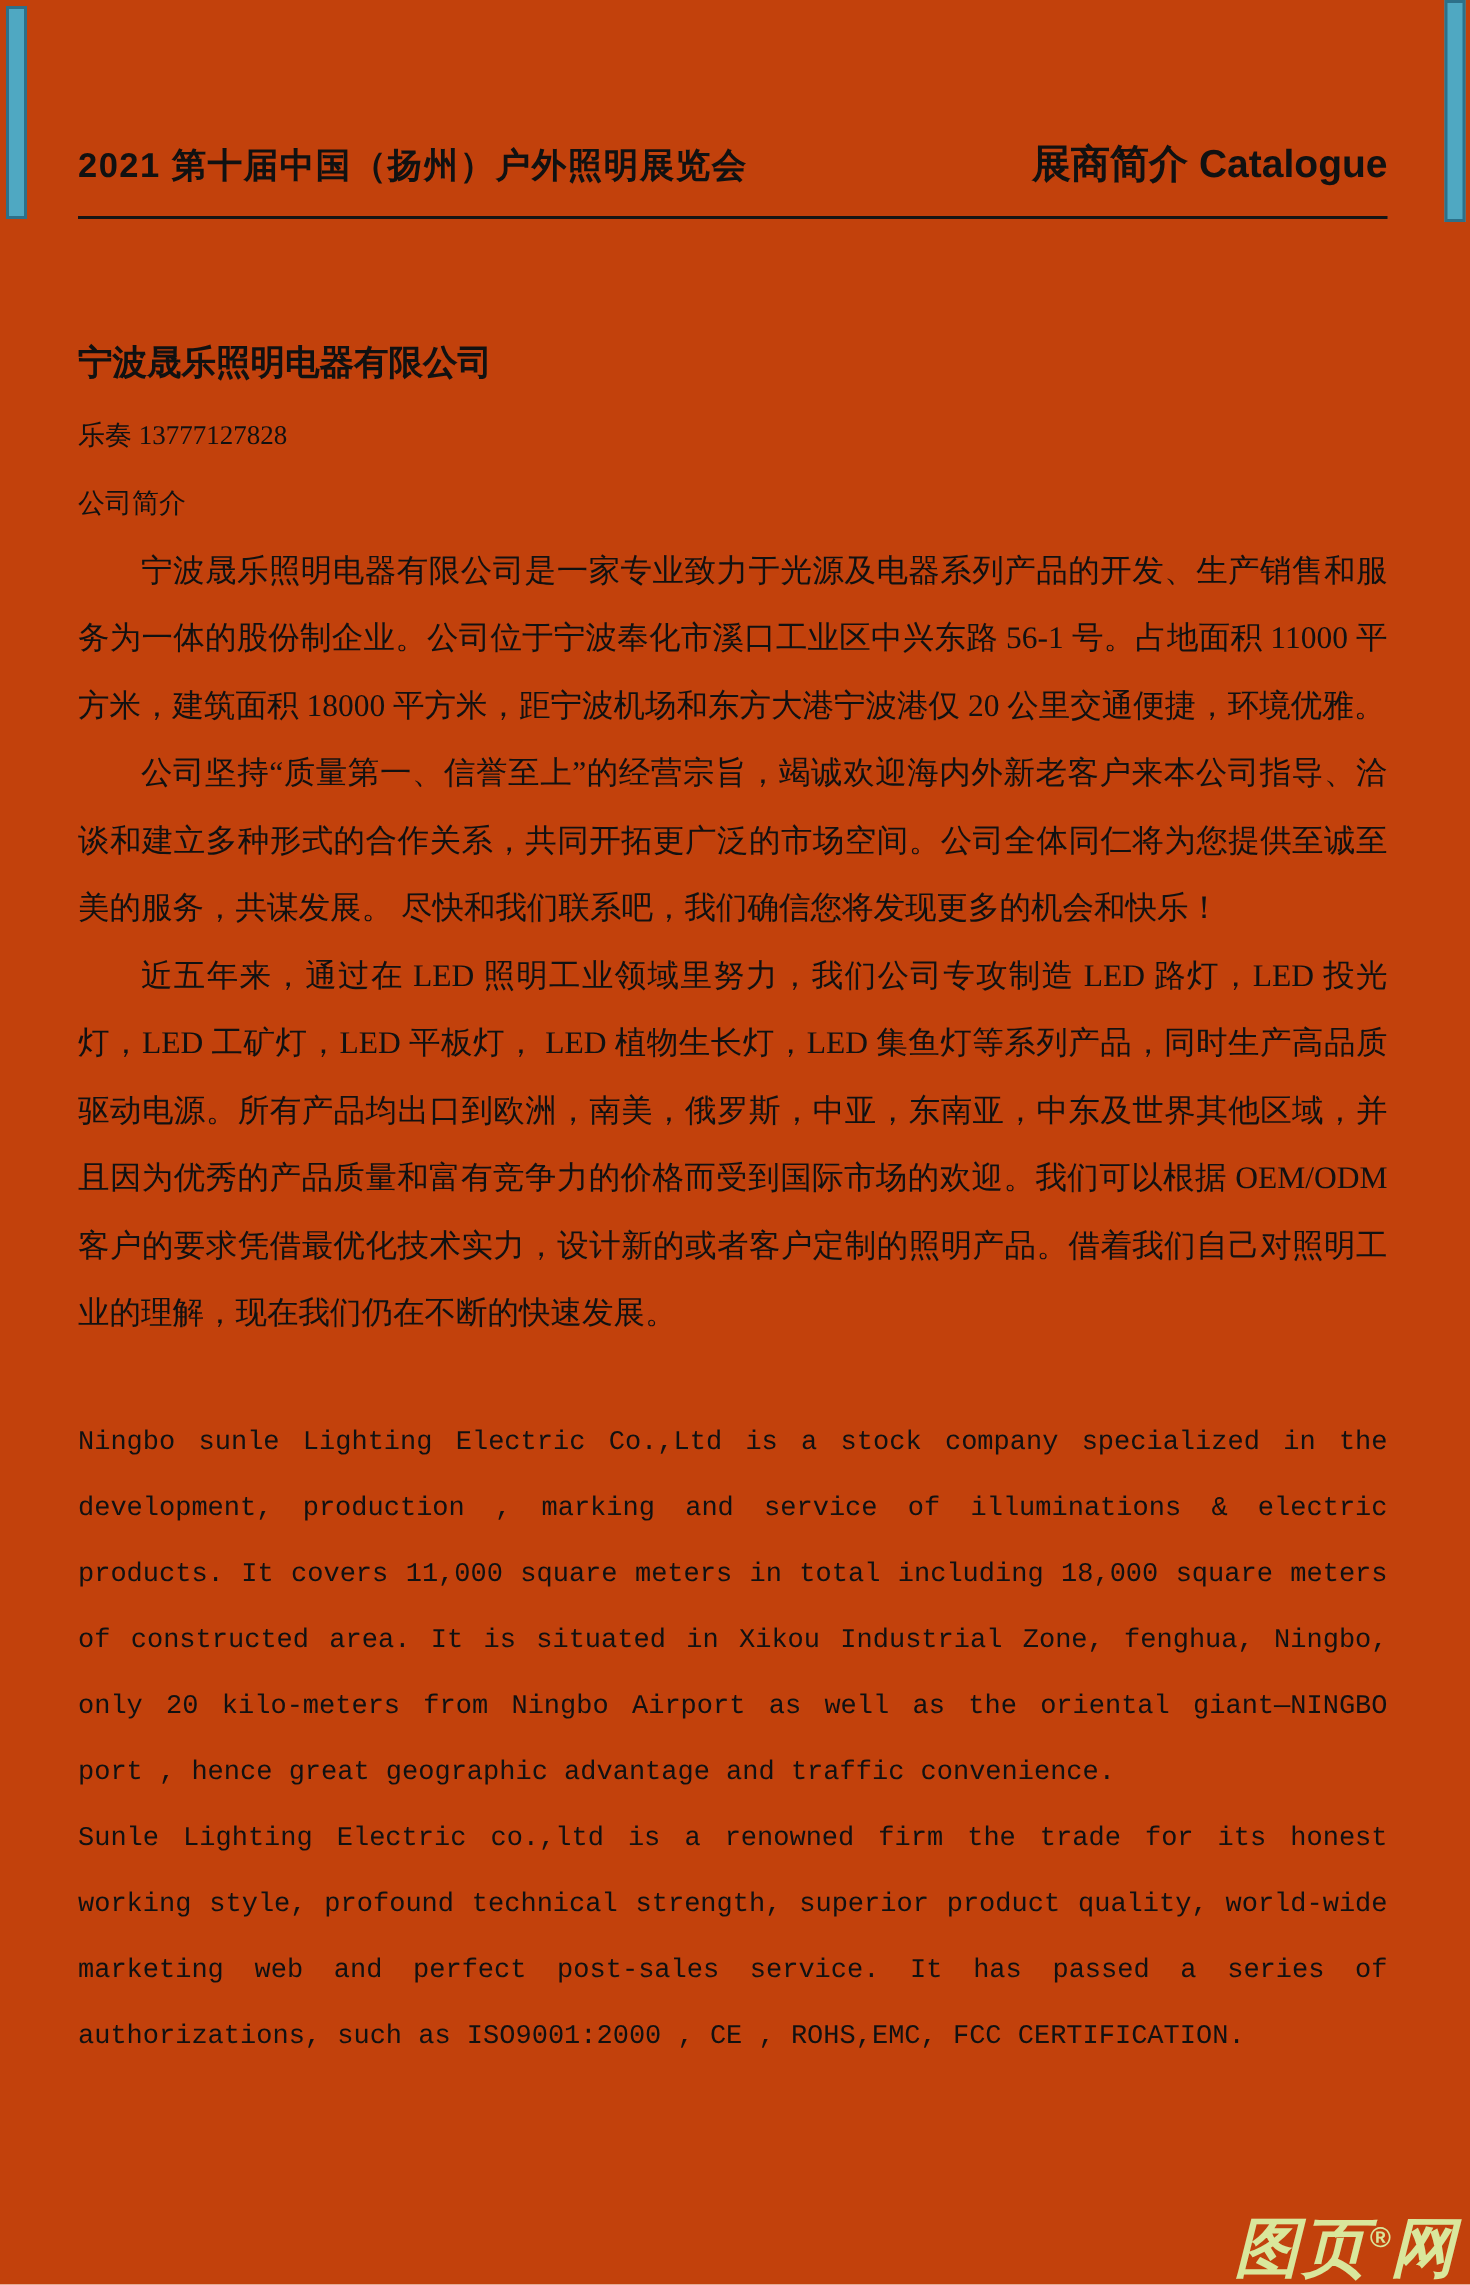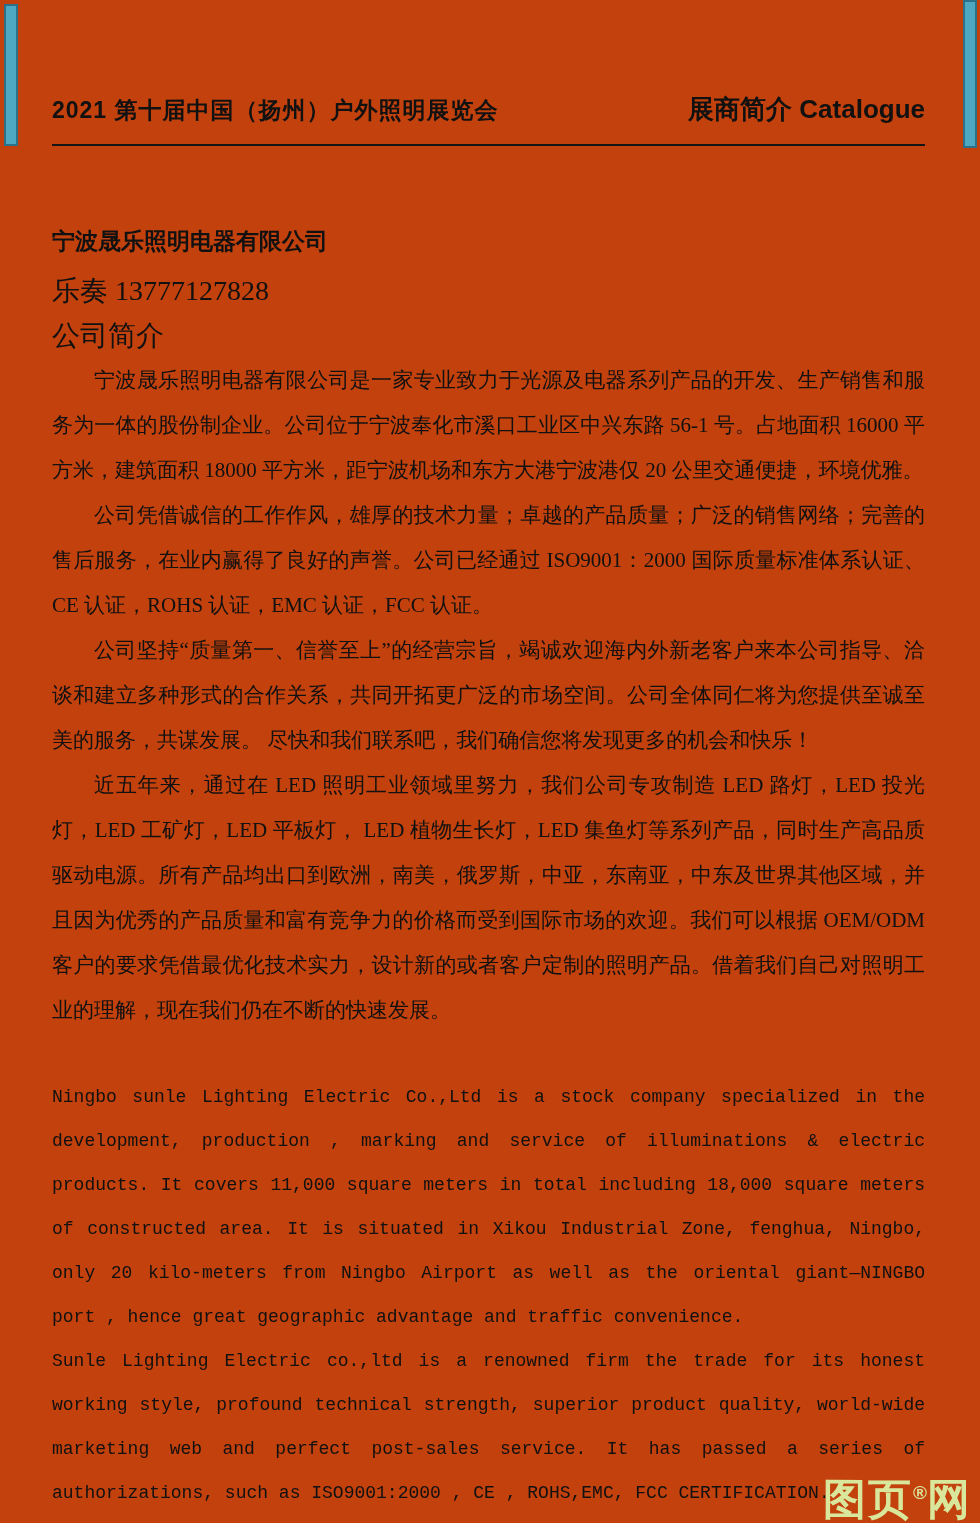--- a/index.html
+++ b/index.html
@@ -48,21 +48,21 @@
     text-align: justify;
     margin-top: 48px;
   }
   .company-name {
     font-family: "Liberation Sans", "DejaVu Sans", sans-serif;
     font-size: 23px; font-weight: 700;
     margin: 0 0 10px 0; line-height: 34px;
     text-align: left;
   }
   .contact-line, .section-title {
-    font-size: 28px; margin: 0; line-height: 45px; text-align: left;
+    font-size: 18px; margin: 0; line-height: 45px; text-align: left;
   }
   p.cn {
     font-size: 21px;
     line-height: 45px;
     margin: 0;
     text-indent: 2em;
   }
   p.en {
     font-family: Liberation Mono, monospace;
     font-size: 18px;
@@ -85,20 +85,21 @@
   .watermark {
     position: absolute;
     right: 8px; bottom: 2px;
     font-family: "Liberation Sans", "DejaVu Sans", sans-serif;
     font-weight: 700;
     font-size: 43px;
     color: #d9e79c;
     letter-spacing: 2px;
     line-height: 1;
     user-select: none;
+    font-style: italic;
   }
   .watermark sup {
     font-size: 19px;
     vertical-align: super;
     letter-spacing: 0;
   }
 </style>
 </head>
 <body>
 
@@ -113,22 +114,21 @@
   </div>
   <hr class="header-rule">
 
   <div class="content">
     <h1 class="company-name">宁波晟乐照明电器有限公司</h1>
 
     <p class="contact-line">乐奏 13777127828</p>
 
     <p class="section-title">公司简介</p>
 
-    <p class="cn">宁波晟乐照明电器有限公司是一家专业致力于光源及电器系列产品的开发、生产销售和服务为一体的股份制企业。公司位于宁波奉化市溪口工业区中兴东路 56-1 号。占地面积 16000 平方米，建筑面积 18000 平方米，距宁波机场和东方大港宁波港仅 20 公里交通便捷，环境优雅。</p>
-    <p class="cn">公司凭借诚信的工作作风，雄厚的技术力量；卓越的产品质量；广泛的销售网络；完善的售后服务，在业内赢得了良好的声誉。公司已经通过 ISO9001：2000 国际质量标准体系认证、CE 认证，ROHS 认证，EMC 认证，FCC 认证。</p>
+    <p class="cn">宁波晟乐照明电器有限公司是一家专业致力于光源及电器系列产品的开发、生产销售和服务为一体的股份制企业。公司位于宁波奉化市溪口工业区中兴东路 56-1 号。占地面积 11000 平方米，建筑面积 18000 平方米，距宁波机场和东方大港宁波港仅 20 公里交通便捷，环境优雅。</p>
     <p class="cn">公司坚持“质量第一、信誉至上”的经营宗旨，竭诚欢迎海内外新老客户来本公司指导、洽谈和建立多种形式的合作关系，共同开拓更广泛的市场空间。公司全体同仁将为您提供至诚至美的服务，共谋发展。 尽快和我们联系吧，我们确信您将发现更多的机会和快乐！</p>
     <p class="cn">近五年来，通过在 LED 照明工业领域里努力，我们公司专攻制造 LED 路灯，LED 投光灯，LED 工矿灯，LED 平板灯， LED 植物生长灯，LED 集鱼灯等系列产品，同时生产高品质驱动电源。所有产品均出口到欧洲，南美，俄罗斯，中亚，东南亚，中东及世界其他区域，并且因为优秀的产品质量和富有竞争力的价格而受到国际市场的欢迎。我们可以根据 OEM/ODM 客户的要求凭借最优化技术实力，设计新的或者客户定制的照明产品。借着我们自己对照明工业的理解，现在我们仍在不断的快速发展。</p>
 
     <p class="en first">Ningbo sunle Lighting Electric Co.,Ltd is a stock company specialized in the development, production , marking and service of illuminations &amp; electric products. It covers 11,000 square meters in total including 18,000 square meters of constructed area. It is situated in Xikou Industrial Zone, fenghua, Ningbo, only 20 kilo-meters from Ningbo Airport as well as the oriental giant—NINGBO port , hence great geographic advantage and traffic convenience.</p>
     <p class="en">Sunle Lighting Electric co.,ltd is a renowned firm the trade for its honest working style, profound technical strength, superior product quality, world-wide marketing web and perfect post-sales service. It has passed a series of authorizations, such as ISO9001:2000 , CE , ROHS,EMC, FCC CERTIFICATION.</p>
   </div>
 
 
   <div class="watermark">
     <span>图页</span><sup>®</sup><span>网</span>

